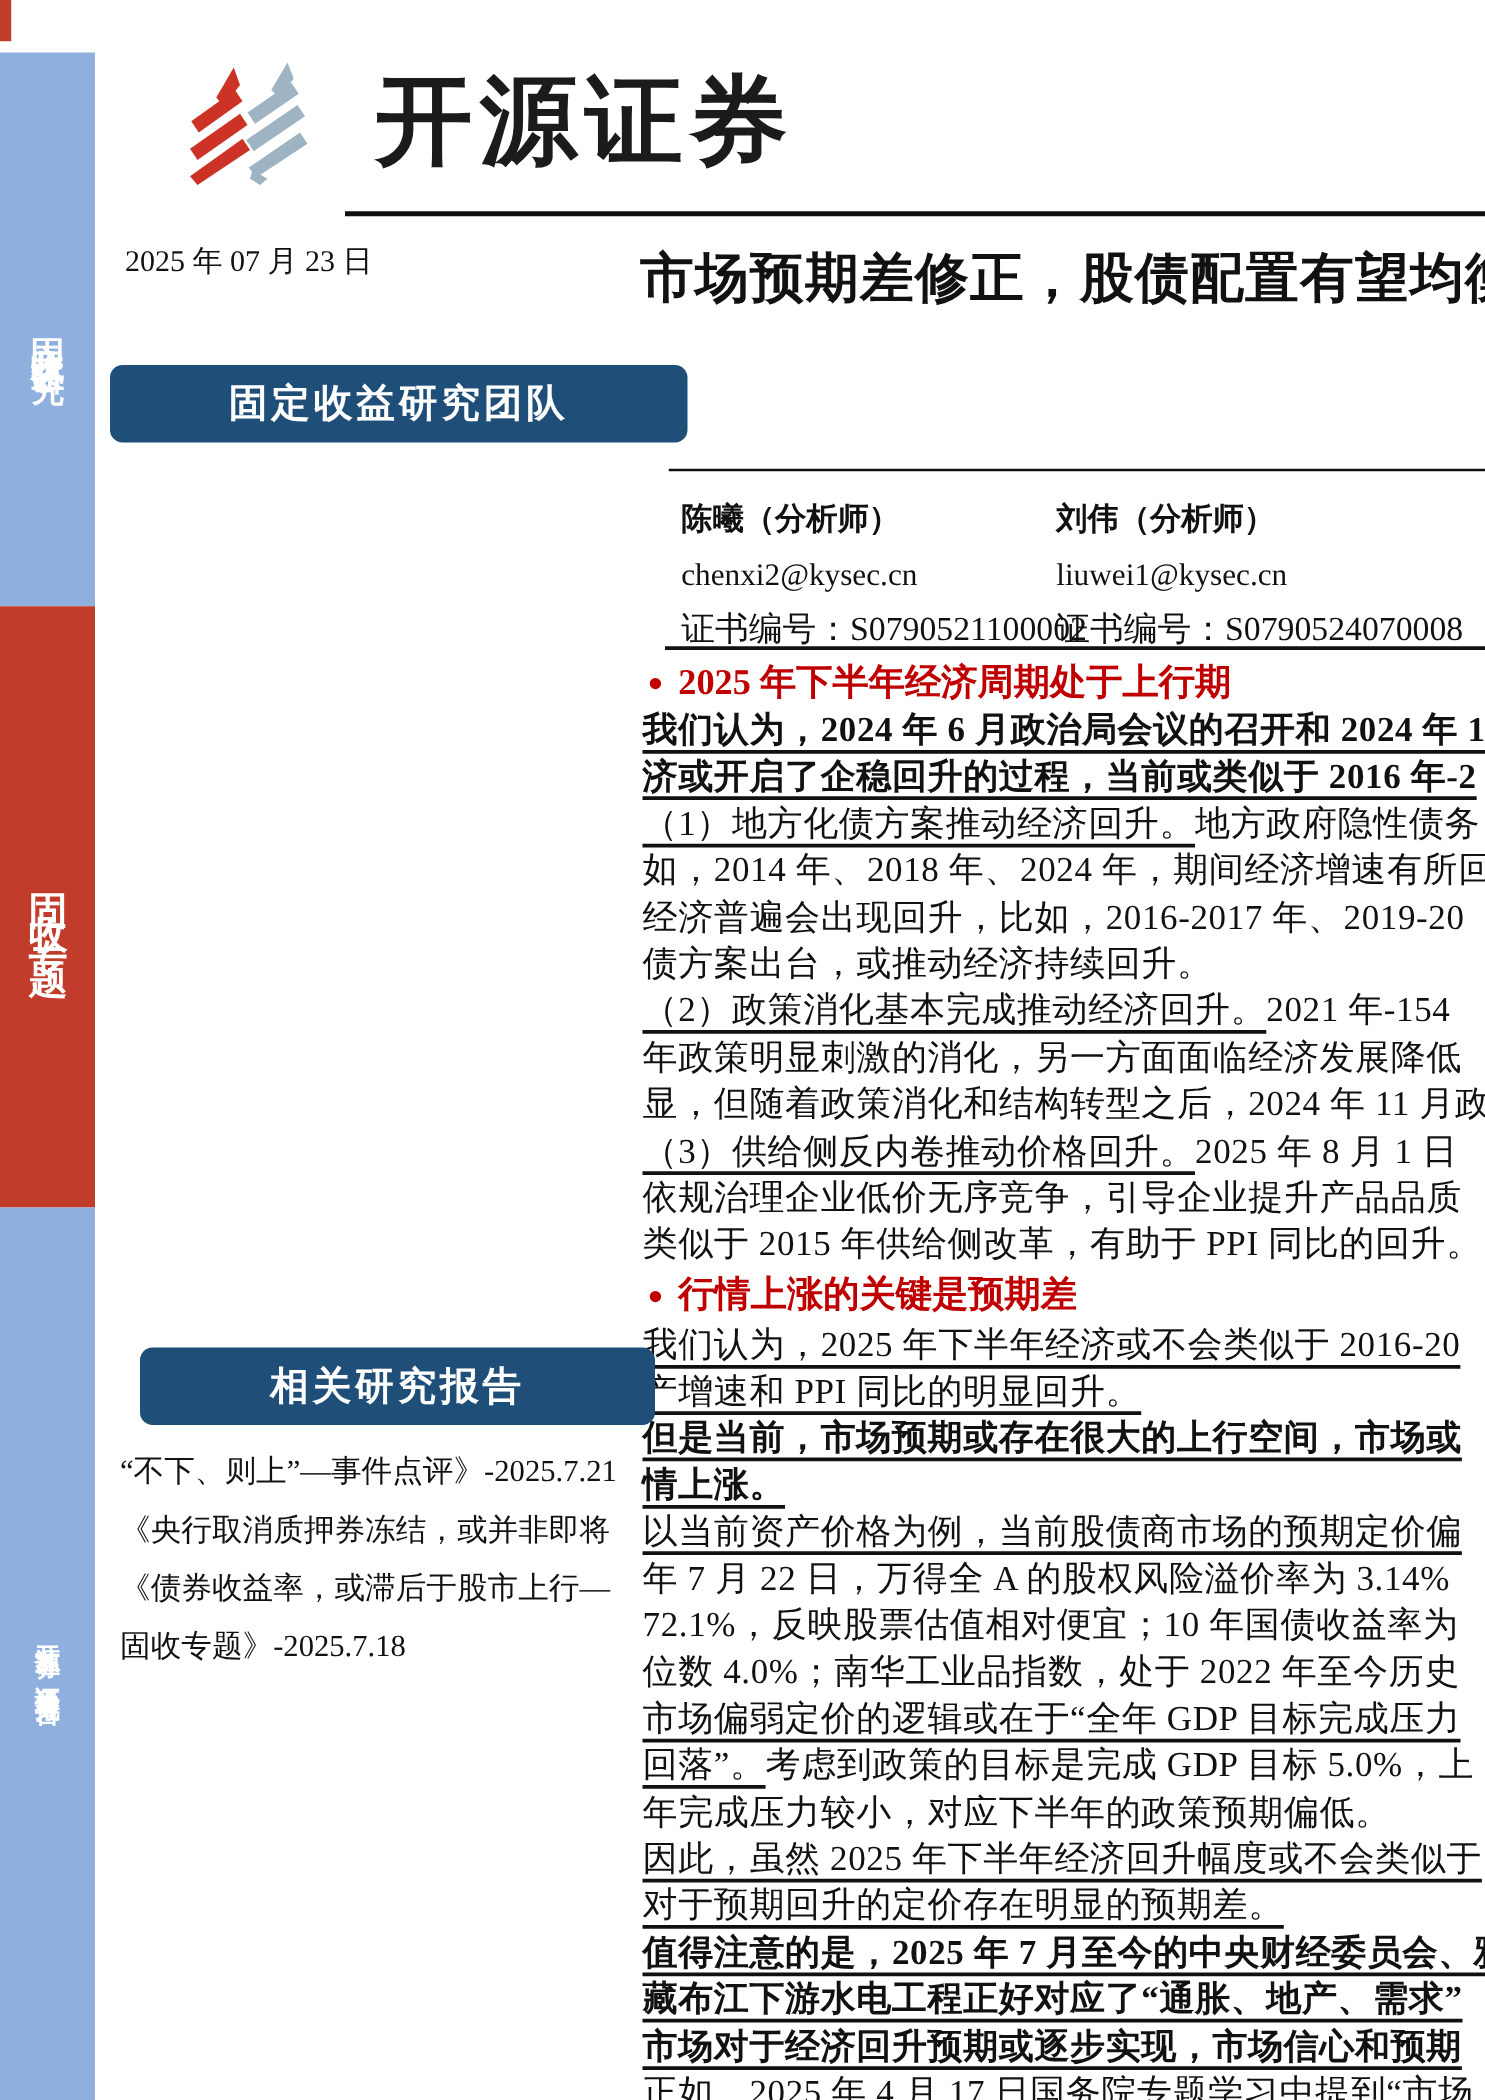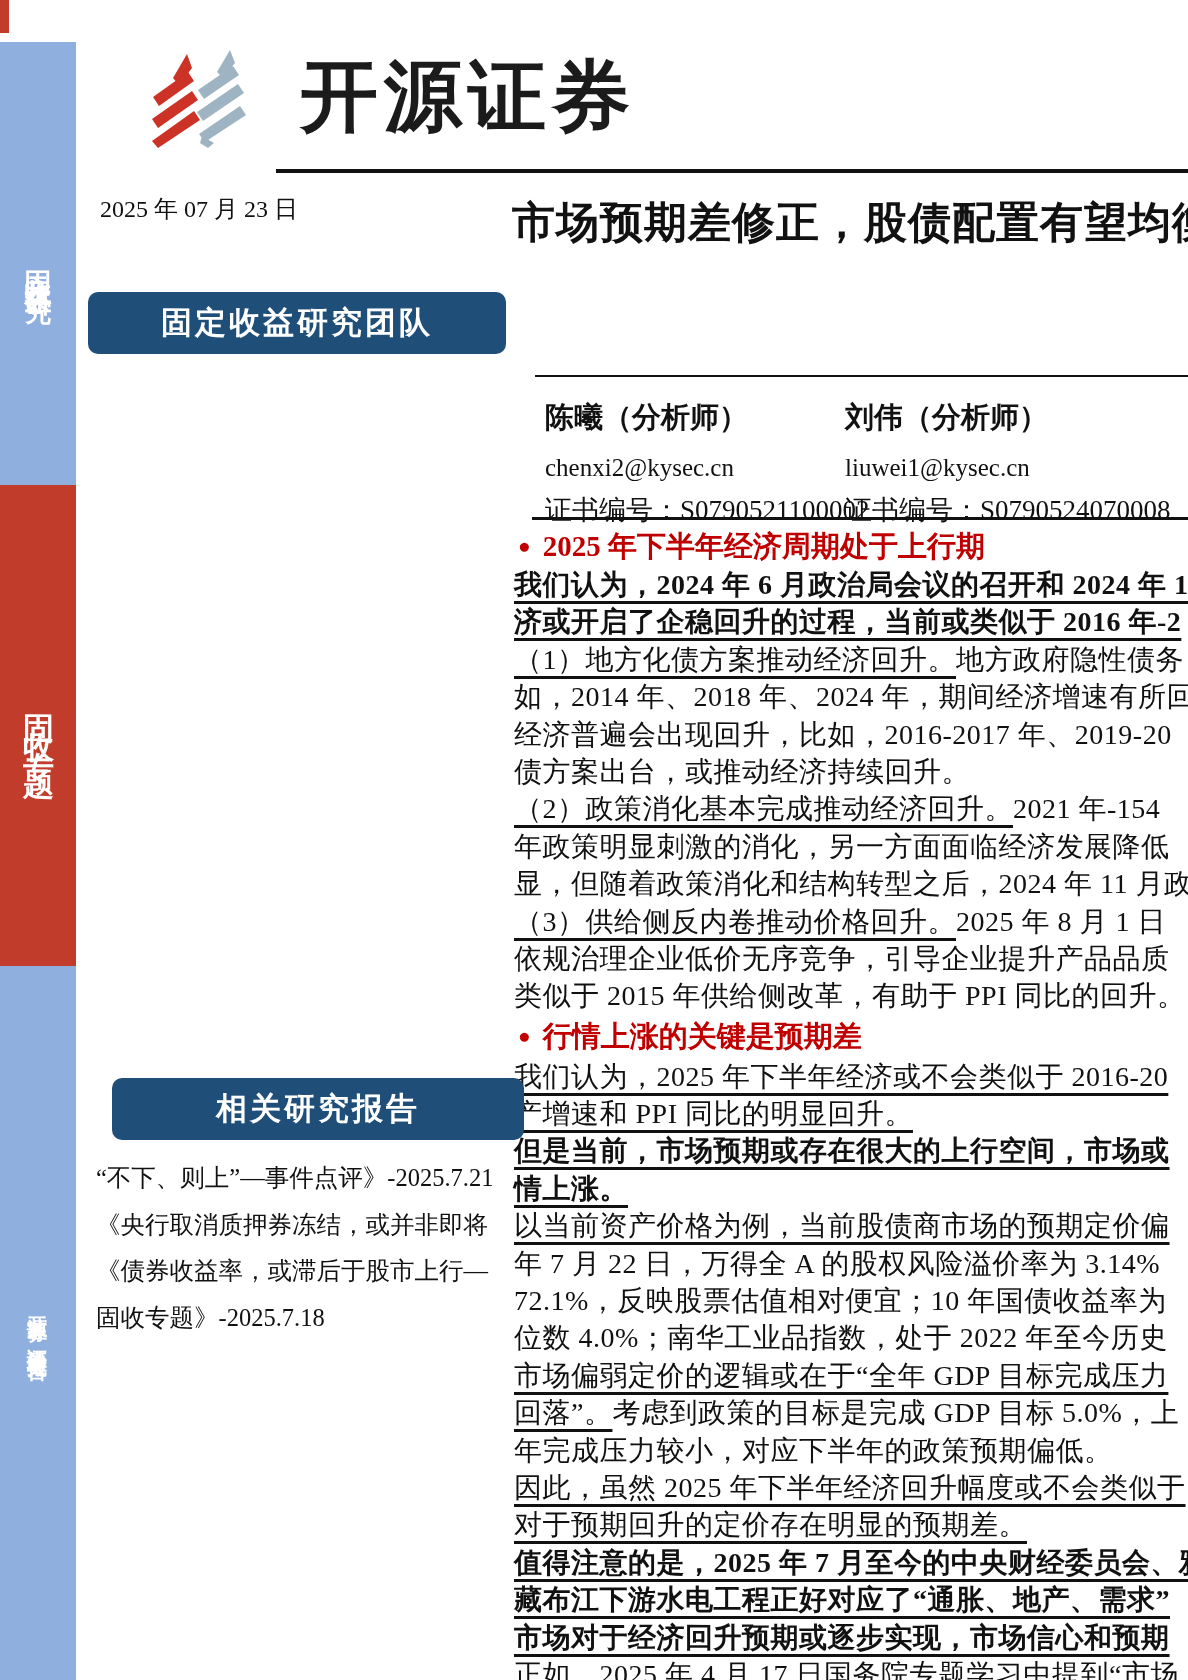--- a/index.html
+++ b/index.html
@@ -24,33 +24,33 @@
   .brand{
     position:absolute;left:268px;top:48px;font-family:"Liberation Sans","DejaVu Sans",sans-serif;
     font-weight:900;font-size:78px;line-height:96px;color:#1b1b1b;letter-spacing:6px;white-space:nowrap;margin-left:32px;
   }
   .rule-top{position:absolute;left:276px;right:0;top:169px;height:4px;background:#111;}
   .date{position:absolute;left:100px;top:193px;font-size:24px;white-space:nowrap;}
   .doc-title{
     position:absolute;left:512px;top:194px;font-size:43px;font-weight:bold;white-space:nowrap;letter-spacing:1px;
   }
   .navy-box{
-    position:absolute;left:88px;width:418px;height:62px;background:#1F4E79;border-radius:10px;
+    position:absolute;left:88px;width:462px;height:62px;background:#1F4E79;border-radius:10px;
     display:flex;align-items:center;justify-content:center;color:#fff;font-weight:bold;
     font-size:31px;letter-spacing:3px;
   }
   .team-box{top:292px;}
   .related-box{top:1078px;width:412px;margin-left:24px;}
   
   .rule-a{position:absolute;left:535px;right:0;top:375px;height:2px;background:#111;}
   .rule-b{position:absolute;left:532px;right:0;top:517px;height:3px;background:#111;}
   .an-col{position:absolute;top:398px;width:300px;}
   .an-col-1{left:545px;}
   .an-col-2{left:845px;}
-  .an-name{font-size:29px;font-weight:bold;white-space:nowrap;}
+  .an-name{font-size:25px;font-weight:bold;white-space:nowrap;}
   .an-email{font-size:25px;margin-top:16px;white-space:nowrap;}
   .an-cert{font-size:27px;margin-top:10px;white-space:nowrap;}
   
   .body-col{position:absolute;left:514px;top:528px;width:900px;}
   .bheading{
     display:flex;align-items:center;gap:12px;color:#C00000;font-weight:bold;font-size:29px;
     height:37px;line-height:37px;white-space:nowrap;margin:0 0 1px 4px;
   }
   .bheading .bullet{font-size:21px;line-height:37px;}
   .h2-extra{margin-top:3px;margin-bottom:3px;}

